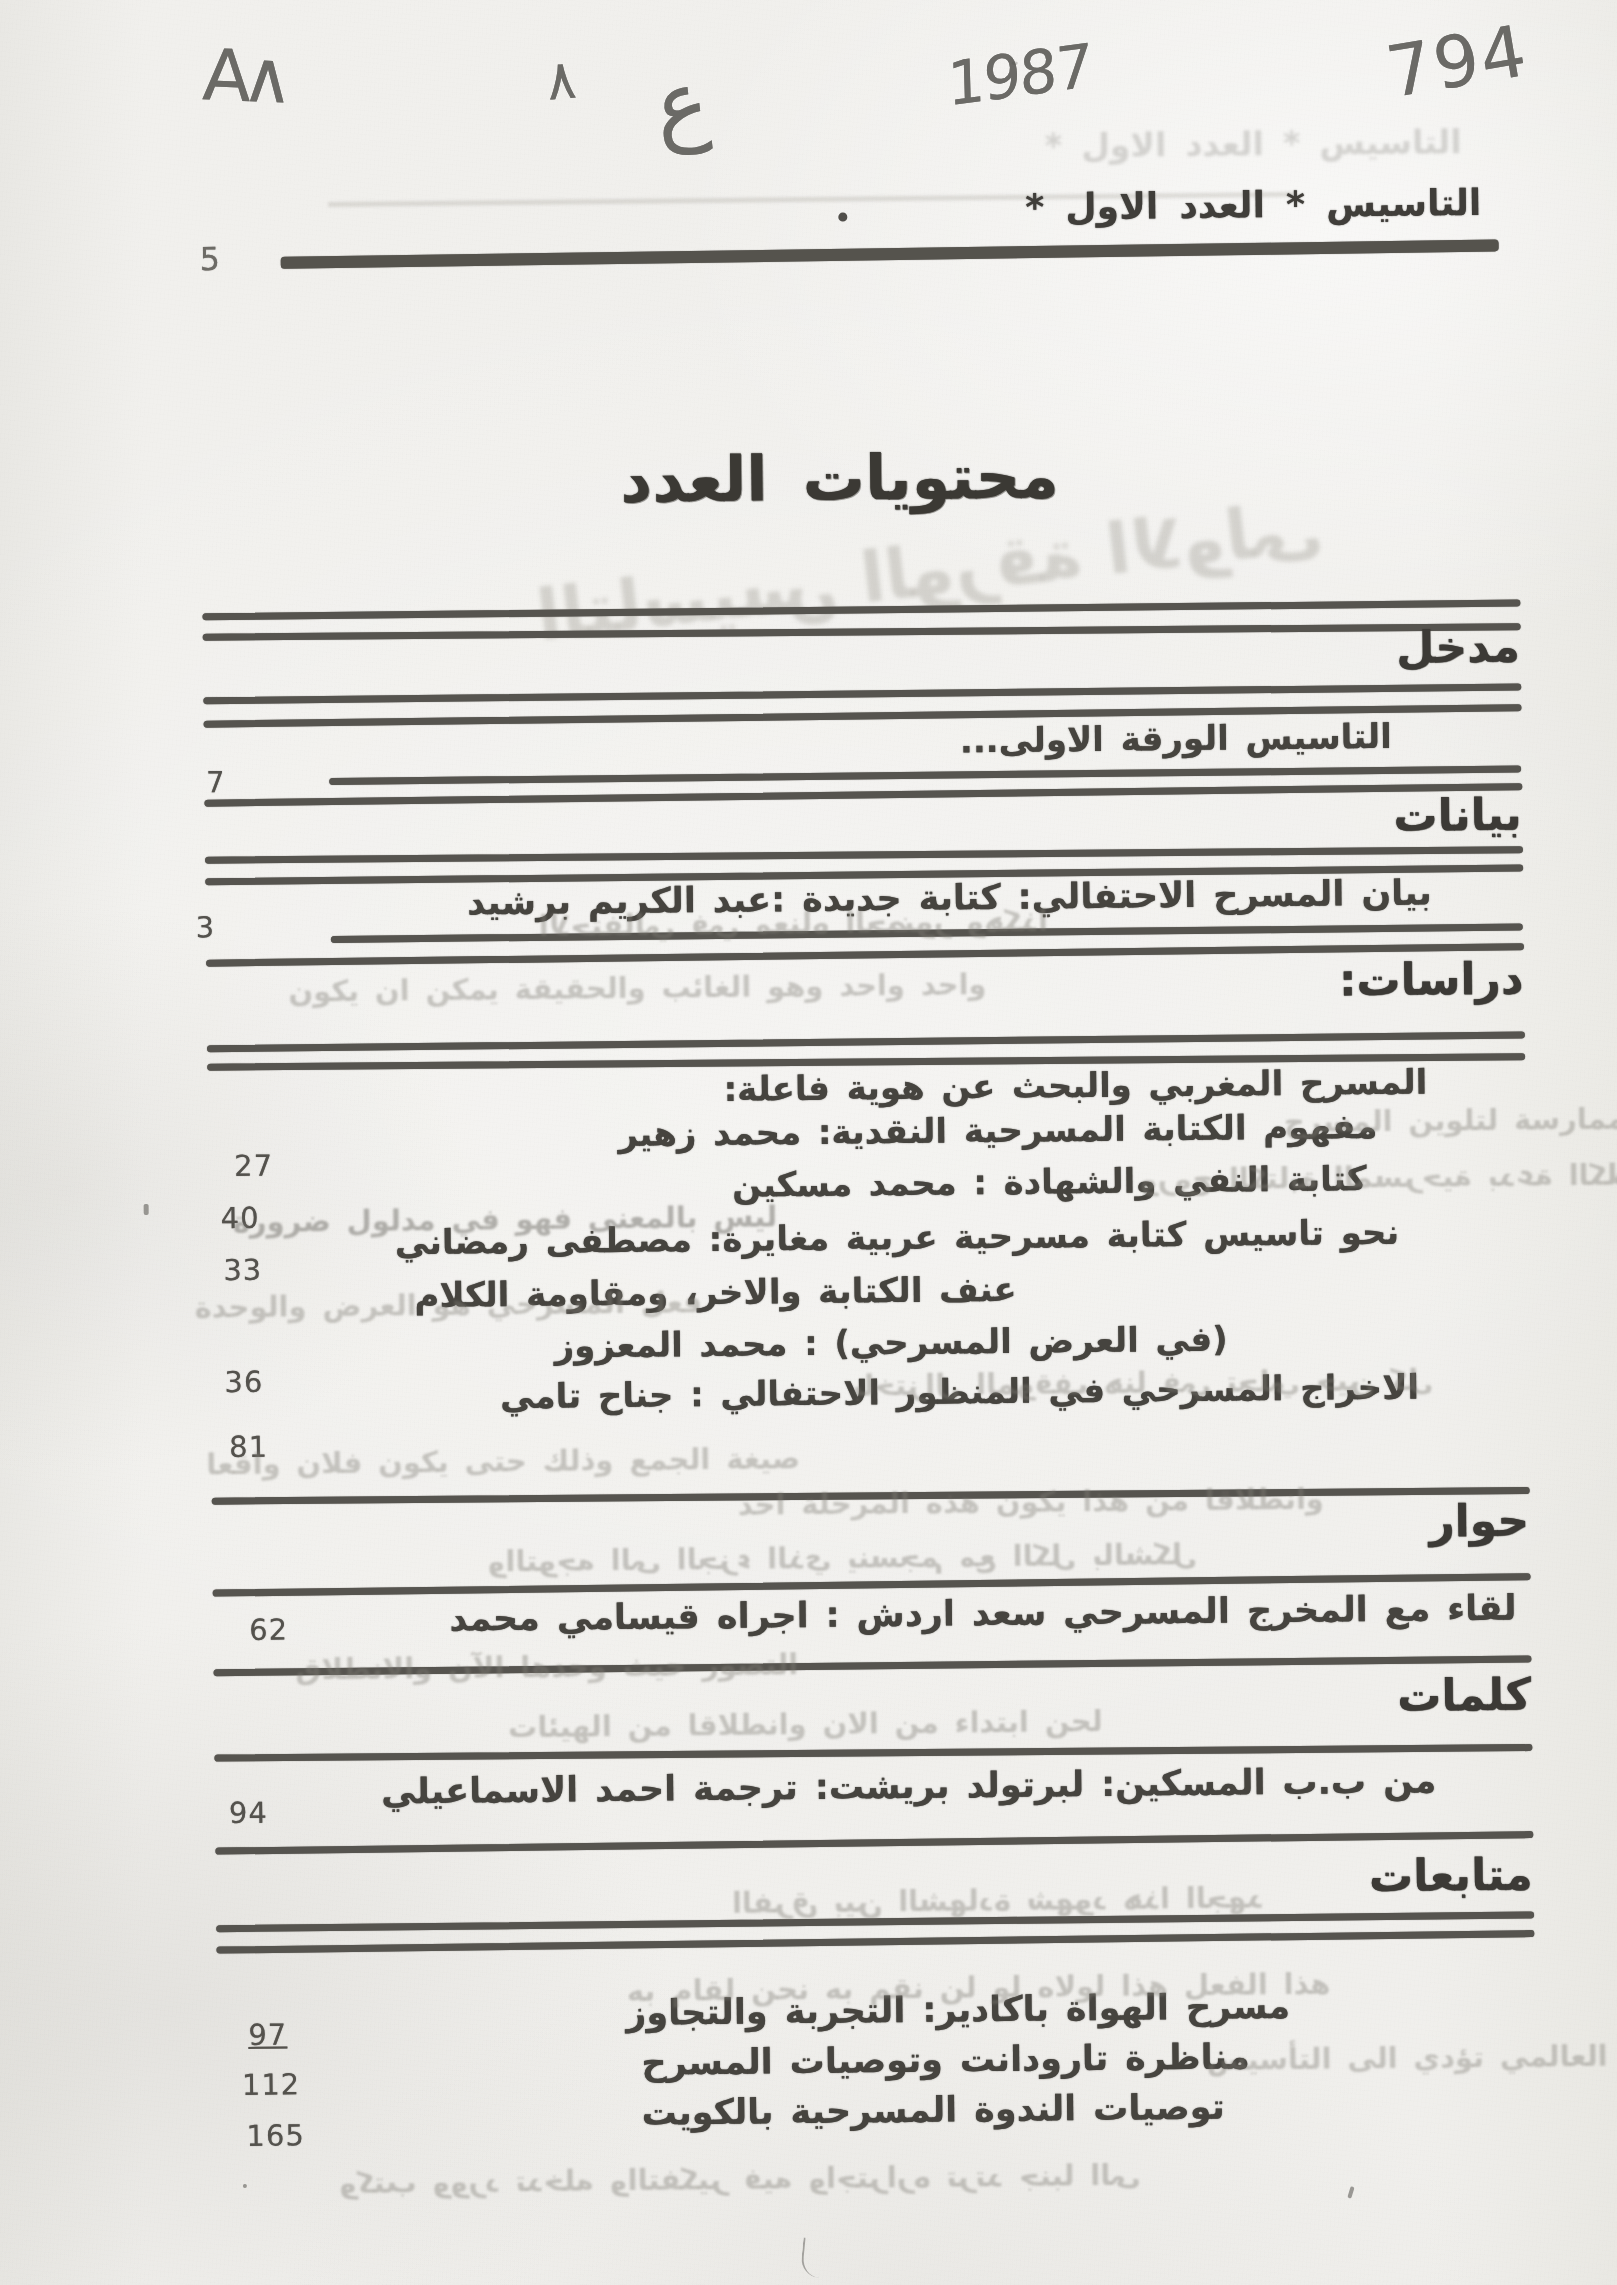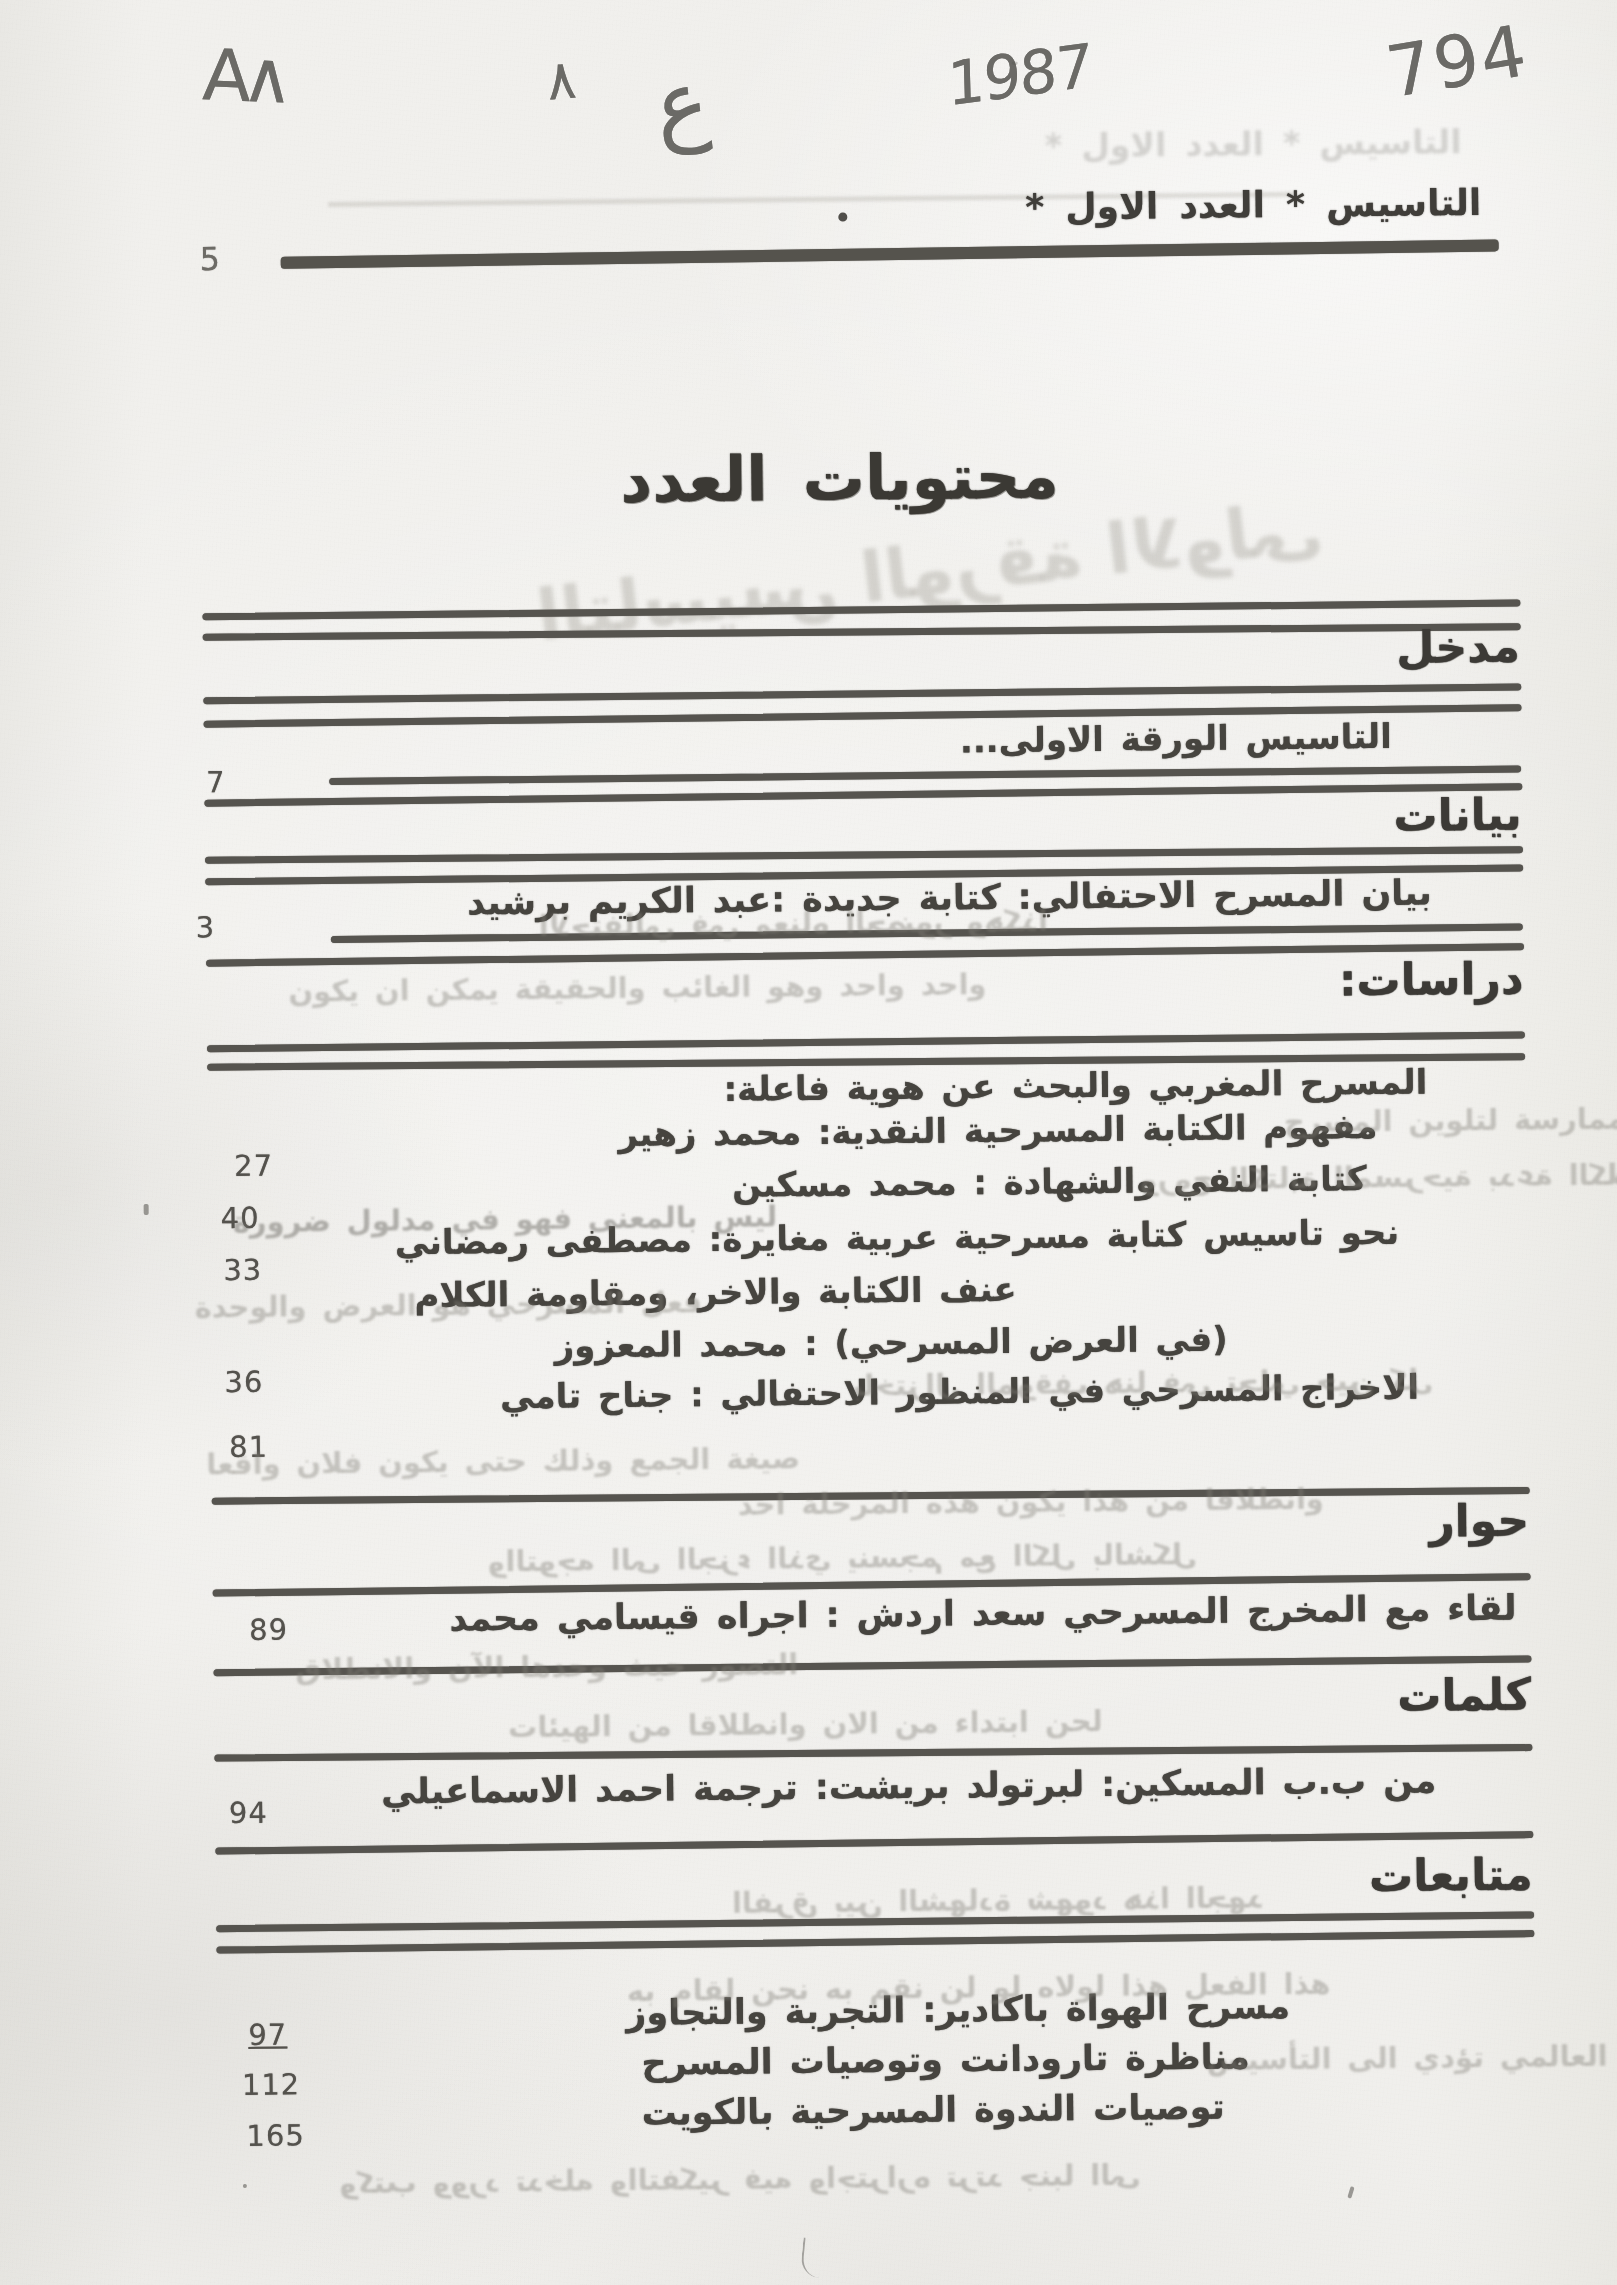--- a/index.html
+++ b/index.html
@@ -123,21 +123,21 @@
 
   <div class="entry" dir="rtl" lang="ar" style="top:1271px;transform:translateX(-153px);">عنف الكتابة والاخر، ومقاومة الكلام</div>
   <div class="entry" dir="rtl" lang="ar" style="top:1323px;transform:translateX(22px);">(في العرض المسرحي) : محمد المعزوز</div>
   <span class="num" style="left:222px;top:1359px;">36</span>
 
   <div class="entry" dir="rtl" lang="ar" style="top:1373px;transform:translateX(90px);">الاخراج المسرحي في المنظور الاحتفالي : جناح تامي</div>
   <span class="num" style="left:226px;top:1424px;">81</span>
 
   <div class="sec" dir="rtl" lang="ar" style="top:1502px;">حوار</div>
   <div class="entry" dir="rtl" lang="ar" style="top:1595px;transform:translateX(111px);font-size:35px;">لقاء مع المخرج المسرحي سعد اردش : اجراه قيسامي محمد</div>
-  <span class="num" style="left:244px;top:1607px;">89</span>
+  <span class="num" style="left:244px;top:1607px;">62</span>
 
   <div class="sec" dir="rtl" lang="ar" style="top:1676px;">كلمات</div>
   <div class="entry" dir="rtl" lang="ar" style="top:1767px;transform:translateX(35px);font-size:35px;">من ب.ب المسكين: لبرتولد بريشت: ترجمة احمد الاسماعيلي</div>
   <span class="num" style="left:222px;top:1790px;">94</span>
 
   <div class="sec" dir="rtl" lang="ar" style="top:1856px;">متابعات</div>
 
   <div class="entry" dir="rtl" lang="ar" style="top:1991px;transform:translateX(82px);font-size:35px;">مسرح الهواة باكادير: التجربة والتجاوز</div>
   <span class="num" style="left:239px;top:2012px;text-decoration:underline;">97</span>
 

